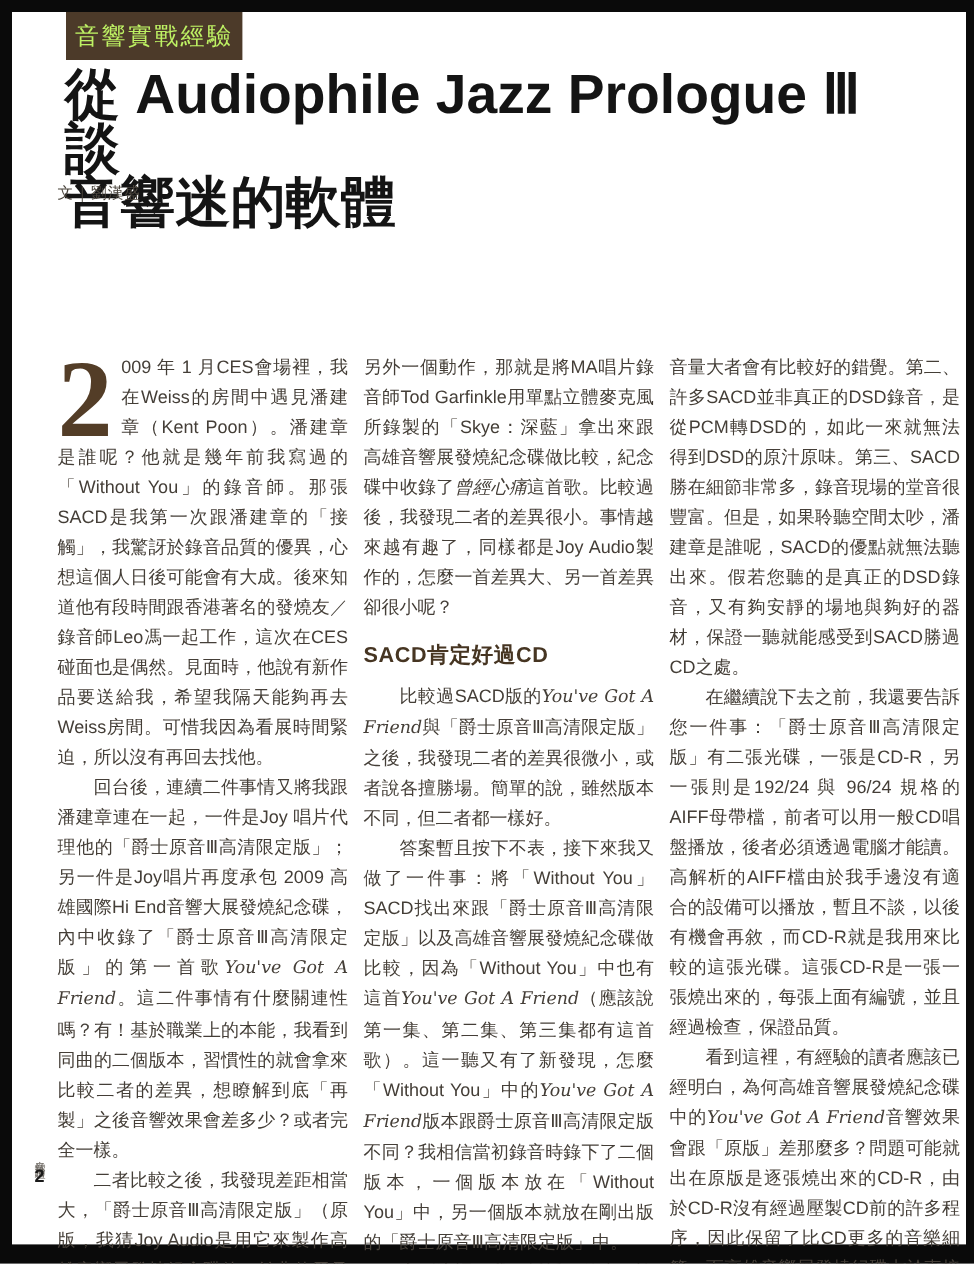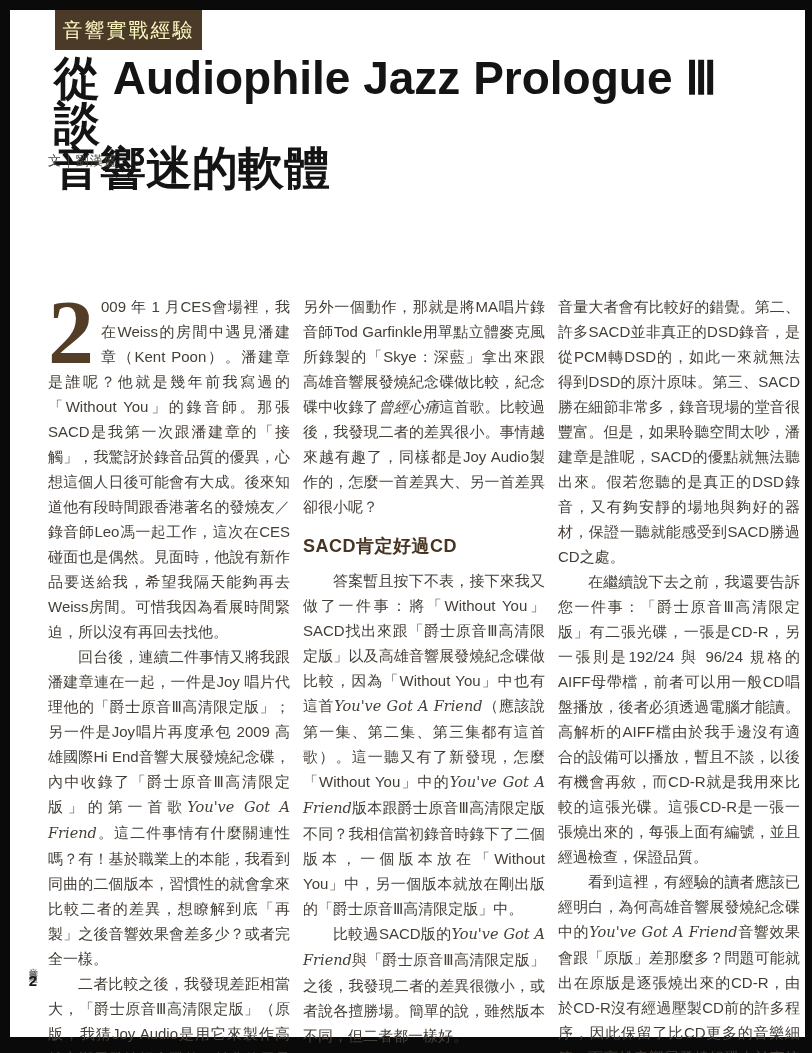--- a/index.html
+++ b/index.html
@@ -10,21 +10,21 @@
     font-family:"Liberation Sans",sans-serif;
     overflow:hidden;
   }
   .page{
     position:absolute;left:10px;top:10px;width:795px;height:1027px;
     background:#ffffff;
   }
   
   .badge{
     position:absolute;left:45px;top:0;width:147px;height:40px;
-    background:#4c3a29;color:#fef9c3;
+    background:#4c3a29;color:#bef264;
     display:flex;align-items:center;justify-content:center;
     font-size:20px;letter-spacing:2px;
   }
   .title{
     position:absolute;left:44px;top:46px;width:700px;
     font-size:46px;line-height:45px;font-weight:bold;color:#141414;
     letter-spacing:0px;
   }
   .byline{
     position:absolute;left:38px;top:142px;
@@ -91,22 +91,22 @@
 
   <div class="columns">
     <div class="col">
         <p class=""><span class="dropcap">2</span><span>009 年 1 月CES會場裡，我在Weiss的房間中遇見潘建章（Kent Poon）。潘建章是誰呢？他就是幾年前我寫過的「Without You」的錄音師。那張SACD是我第一次跟潘建章的「接觸」，我驚訝於錄音品質的優異，心想這個人日後可能會有大成。後來知道他有段時間跟香港著名的發燒友／錄音師Leo馮一起工作，這次在CES碰面也是偶然。見面時，他說有新作品要送給我，希望我隔天能夠再去Weiss房間。可惜我因為看展時間緊迫，所以沒有再回去找他。</span></p>
         <p class="indent"><span>回台後，連續二件事情又將我跟潘建章連在一起，一件是Joy 唱片代理他的「爵士原音Ⅲ高清限定版」；另一件是Joy唱片再度承包 2009 高雄國際Hi End音響大展發燒紀念碟，內中收錄了「爵士原音Ⅲ高清限定版」的第一首歌</span><span class="it-en">You've Got A Friend</span><span>。這二件事情有什麼關連性嗎？有！基於職業上的本能，我看到同曲的二個版本，習慣性的就會拿來比較二者的差異，想瞭解到底「再製」之後音響效果會差多少？或者完全一樣。</span></p>
         <p class="indent"><span>二者比較之後，我發現差距相當大，「爵士原音Ⅲ高清限定版」（原版，我猜Joy Audio是用它來製作高雄音響展發燒紀念碟的，並非使用母帶）的聲音無論在動態範圍、透明度、音樂規模感與音質上都要好過高雄音響展發燒紀念碟。得到這樣的結果之後，又激起我</span></p>
       </div>
     <div class="col">
         <p class=""><span>另外一個動作，那就是將MA唱片錄音師Tod Garfinkle用單點立體麥克風所錄製的「Skye：深藍」拿出來跟高雄音響展發燒紀念碟做比較，紀念碟中收錄了</span><span class="it-zh">曾經心痛</span><span>這首歌。比較過後，我發現二者的差異很小。事情越來越有趣了，同樣都是Joy Audio製作的，怎麼一首差異大、另一首差異卻很小呢？</span></p>
         <div class="sec-heading">SACD肯定好過CD</div>
+        <p class="indent"><span>比較過SACD版的</span><span class="it-en">You've Got A Friend</span><span>與「爵士原音Ⅲ高清限定版」之後，我發現二者的差異很微小，或者說各擅勝場。簡單的說，雖然版本不同，但二者都一樣好。</span></p>
         <p class="indent"><span>答案暫且按下不表，接下來我又做了一件事：將「Without You」SACD找出來跟「爵士原音Ⅲ高清限定版」以及高雄音響展發燒紀念碟做比較，因為「Without You」中也有這首</span><span class="it-en">You've Got A Friend</span><span>（應該說第一集、第二集、第三集都有這首歌）。這一聽又有了新發現，怎麼「Without You」中的</span><span class="it-en">You've Got A Friend</span><span>版本跟爵士原音Ⅲ高清限定版不同？我相信當初錄音時錄下了二個版本，一個版本放在「Without You」中，另一個版本就放在剛出版的「爵士原音Ⅲ高清限定版」中。</span></p>
-        <p class="indent"><span>比較過SACD版的</span><span class="it-en">You've Got A Friend</span><span>與「爵士原音Ⅲ高清限定版」之後，我發現二者的差異很微小，或者說各擅勝場。簡單的說，雖然版本不同，但二者都一樣好。</span></p>
         <p class="indent"><span>寫到這裡，我要插播一件事，許多人在比較一般CD與SACD時，可能有CD版好過SACD版的結論。其實這是一種誤解，誤解的原因有：第一、CD版的音量比較大，SACD版在錄音時音量就比CD小，在當場切換下，</span></p>
       </div>
     <div class="col">
         <p class=""><span>音量大者會有比較好的錯覺。第二、許多SACD並非真正的DSD錄音，是從PCM轉DSD的，如此一來就無法得到DSD的原汁原味。第三、SACD勝在細節非常多，錄音現場的堂音很豐富。但是，如果聆聽空間太吵，潘建章是誰呢，SACD的優點就無法聽出來。假若您聽的是真正的DSD錄音，又有夠安靜的場地與夠好的器材，保證一聽就能感受到SACD勝過CD之處。</span></p>
         <p class="indent"><span>在繼續說下去之前，我還要告訴您一件事：「爵士原音Ⅲ高清限定版」有二張光碟，一張是CD-R，另一張則是192/24 與 96/24 規格的AIFF母帶檔，前者可以用一般CD唱盤播放，後者必須透過電腦才能讀。高解析的AIFF檔由於我手邊沒有適合的設備可以播放，暫且不談，以後有機會再敘，而CD-R就是我用來比較的這張光碟。這張CD-R是一張一張燒出來的，每張上面有編號，並且經過檢查，保證品質。</span></p>
         <p class="indent"><span>看到這裡，有經驗的讀者應該已經明白，為何高雄音響展發燒紀念碟中的</span><span class="it-en">You've Got A Friend</span><span>音響效果會跟「原版」差那麼多？問題可能就出在原版是逐張燒出來的CD-R，由於CD-R沒有經過壓製CD前的許多程序，因此保留了比CD更多的音樂細節。而高雄音響展發燒紀碟由於直接從「原版」拷出，再拿去做成CD，這中間經過多次程序，所以音響效果受到影響。或許您要問：如果「原版」是CD，二者之間的差距會那</span></p>
       </div>
   </div>
 
   <div class="folio">

